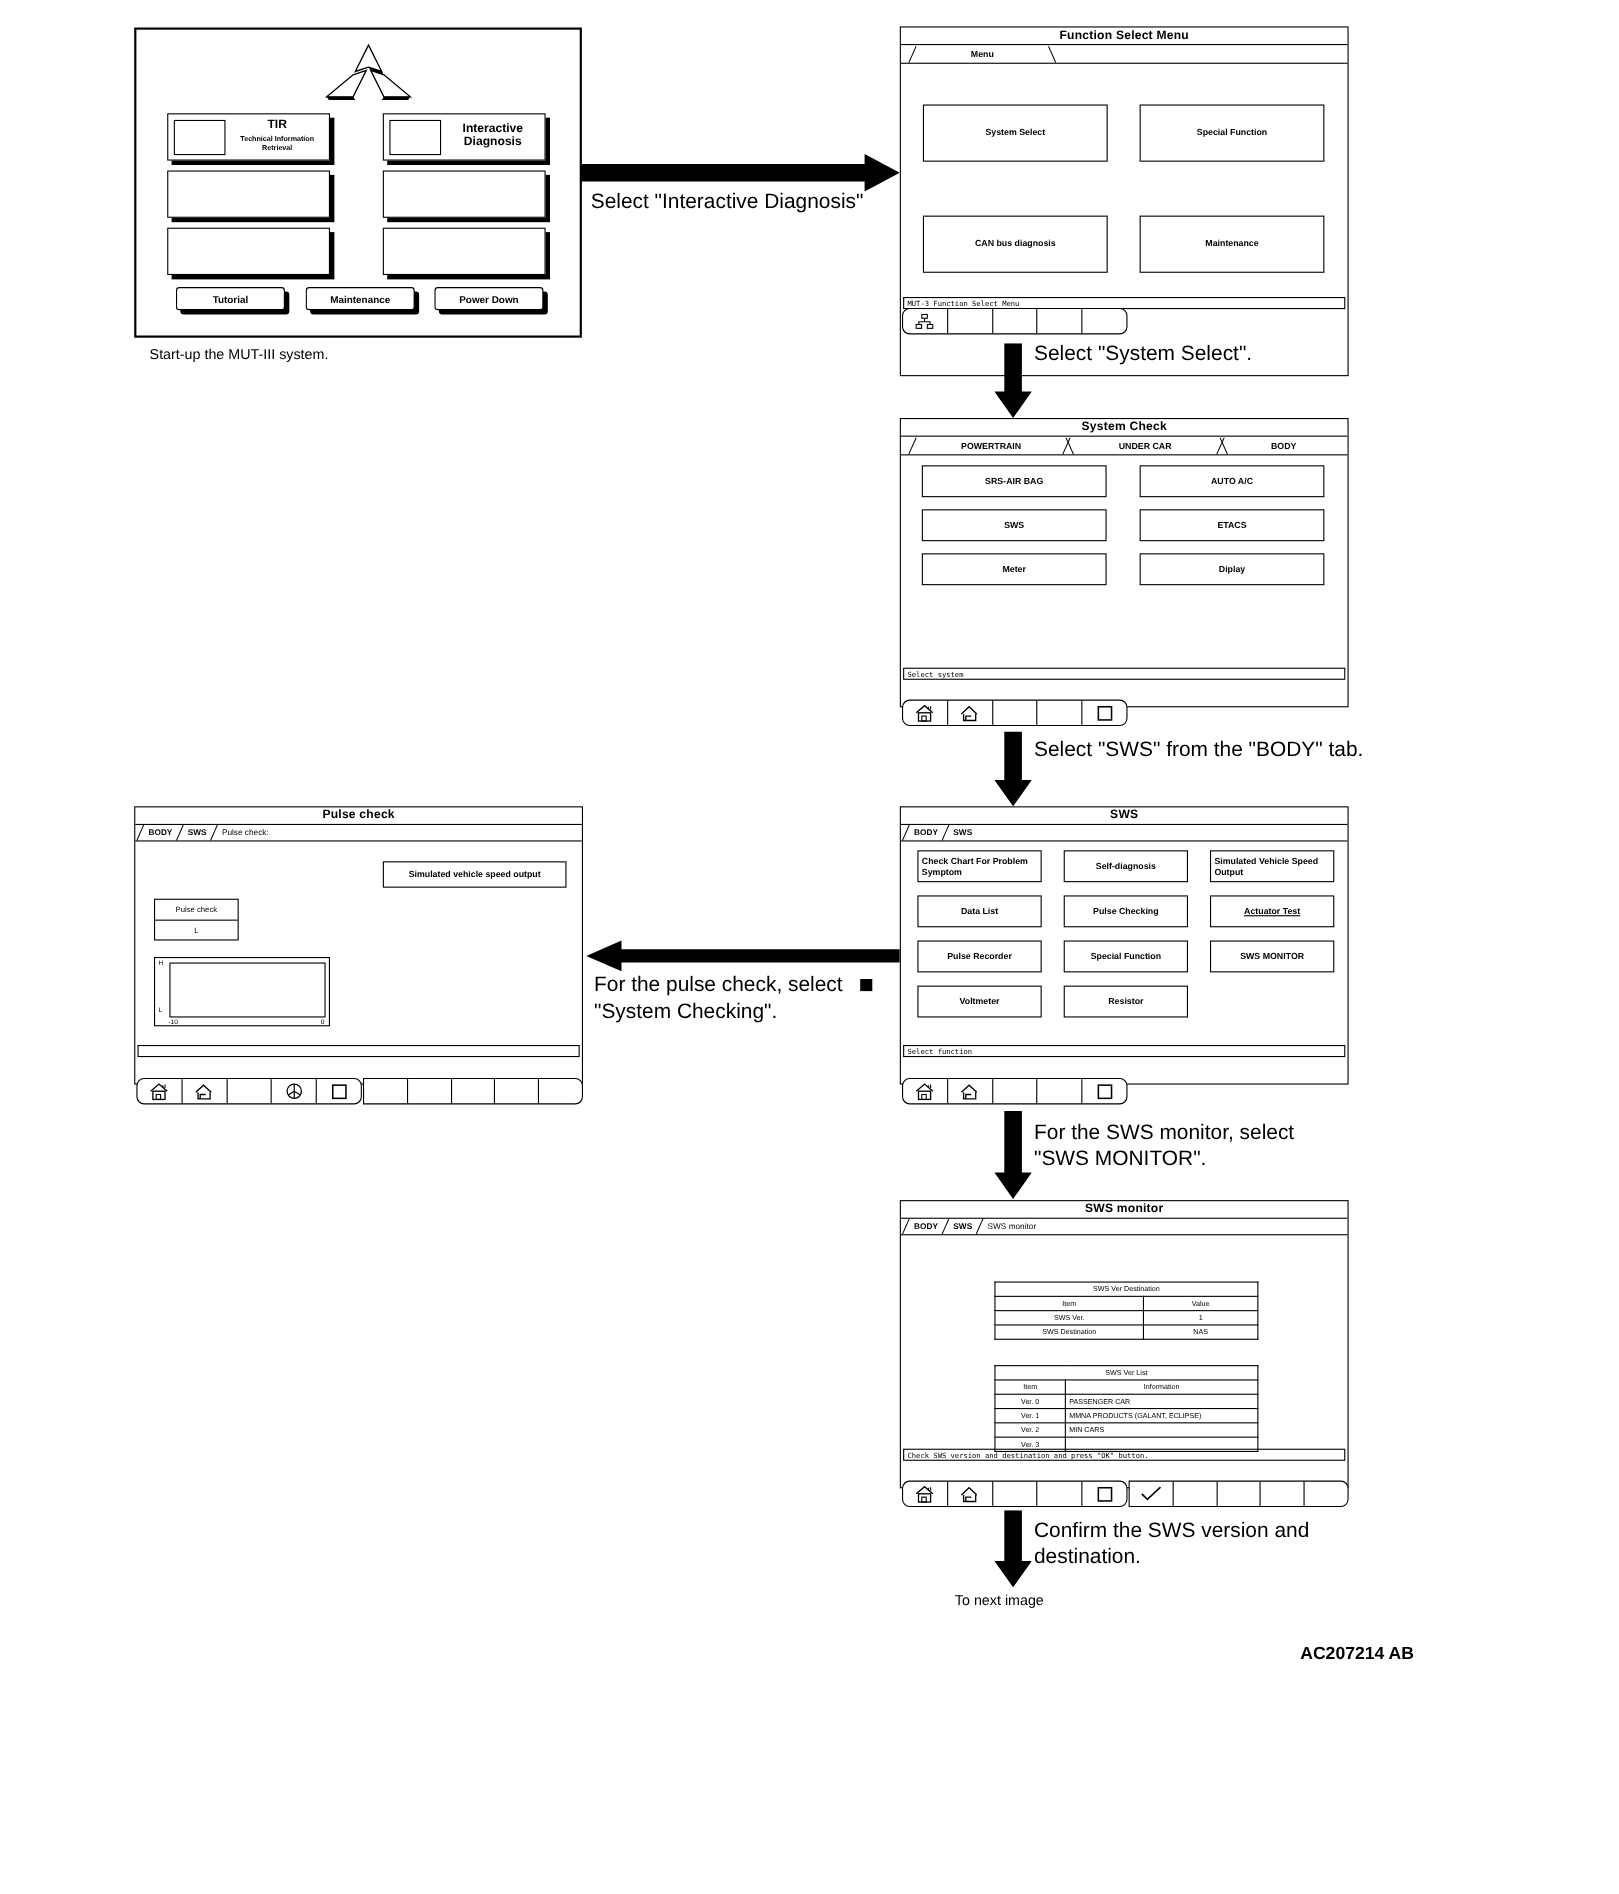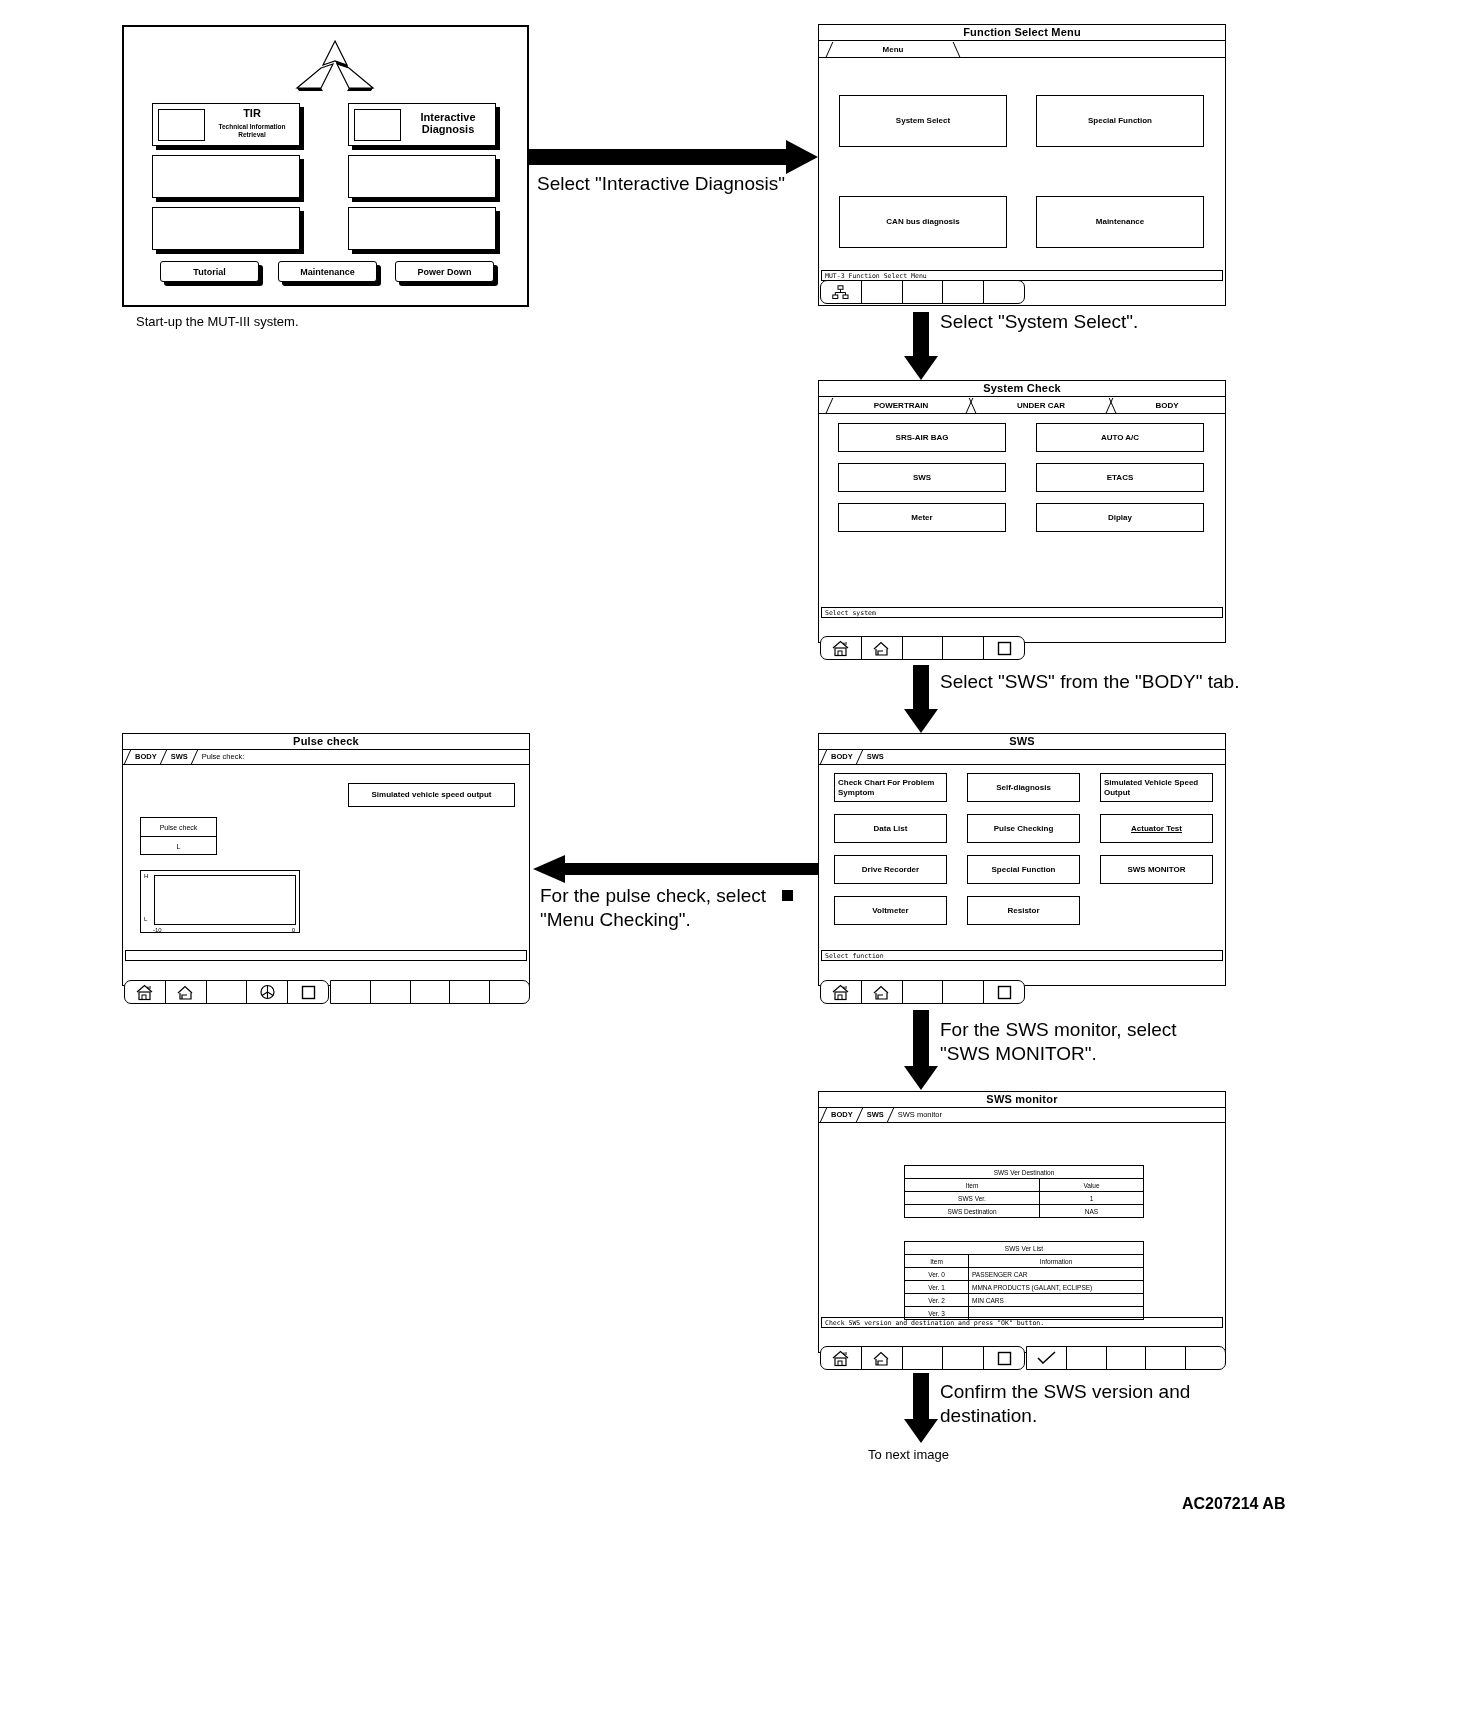--- a/index.html
+++ b/index.html
@@ -272,21 +272,21 @@
 
 <div class="caption" style="left:136px; top:310px;">Start-up the MUT-III system.</div>
 
 <div class="arrow-h" style="left:528px; top:140px; width:290px; height:34px;">
   <svg width="290" height="34" viewBox="0 0 290 34">
     <polygon points="0,9 258,9 258,0 290,17 258,34 258,25 0,25" fill="#000"></polygon>
   </svg>
 </div>
 <div class="callout" style="left:537px; top:172px;">Select "Interactive Diagnosis"</div>
 
-<div class="win" style="left:818px; top:24px; width:408px; height:282px;">
+<div class="win" style="left:818px; top:24px; width:408px; height:318px;">
   <div class="win-title">Function Select Menu</div>
   <div class="tabstrip">
     <div class="tab" style="left:18px; width:112px;">
       <span class="slash-l"></span>
       <span>Menu</span>
       <span class="slash-r"></span>
     </div>
   </div>
   <div class="win-body" style="height:230px;">
     <div class="mbtn" style="left:20px; top:37px; width:168px; height:52px;">
@@ -427,21 +427,21 @@
       <span>Data List</span>
     </div>
     <div class="mbtn" style="left:148px; top:49px; width:113px; height:29px;">
       <span>Pulse Checking</span>
     </div>
     <div class="mbtn" style="left:281px; top:49px; width:113px; height:29px;text-decoration:underline;">
       <span>Actuator Test</span>
     </div>
 
     <div class="mbtn" style="left:15px; top:90px; width:113px; height:29px;">
-      <span>Drive Recorder</span>
+      <span>Pulse Recorder</span>
     </div>
     <div class="mbtn" style="left:148px; top:90px; width:113px; height:29px;">
       <span>Special Function</span>
     </div>
     <div class="mbtn" style="left:281px; top:90px; width:113px; height:29px;">
       <span>SWS MONITOR</span>
     </div>
 
     <div class="mbtn" style="left:15px; top:131px; width:113px; height:29px;">
       <span>Voltmeter</span>
@@ -483,21 +483,21 @@
     </span>
   </div>
 </div>
 
 <div class="arrow-h" style="left:533px; top:855px; width:285px; height:28px;">
   <svg width="285" height="28" viewBox="0 0 285 28">
     <polygon points="285,8 32,8 32,0 0,14 32,28 32,20 285,20" fill="#000"></polygon>
   </svg>
 </div>
 <div class="callout" style="left:540px; top:884px;">For the pulse check, select
-"Menu Checking".</div>
+"System Checking".</div>
 <div class="abs" style="left:782px; top:890px; width:11px; height:11px; background:#000;"></div>
 
 <div class="win" style="left:122px; top:733px; width:408px; height:253px;">
   <div class="win-title">Pulse check</div>
   <div class="breadcrumbtab">
     <span class="crumb bold">BODY</span>
     <span class="crumb bold">SWS</span>
     <span class="crumb">Pulse check:</span>
   </div>
   <div class="win-body" style="height:203px;">

